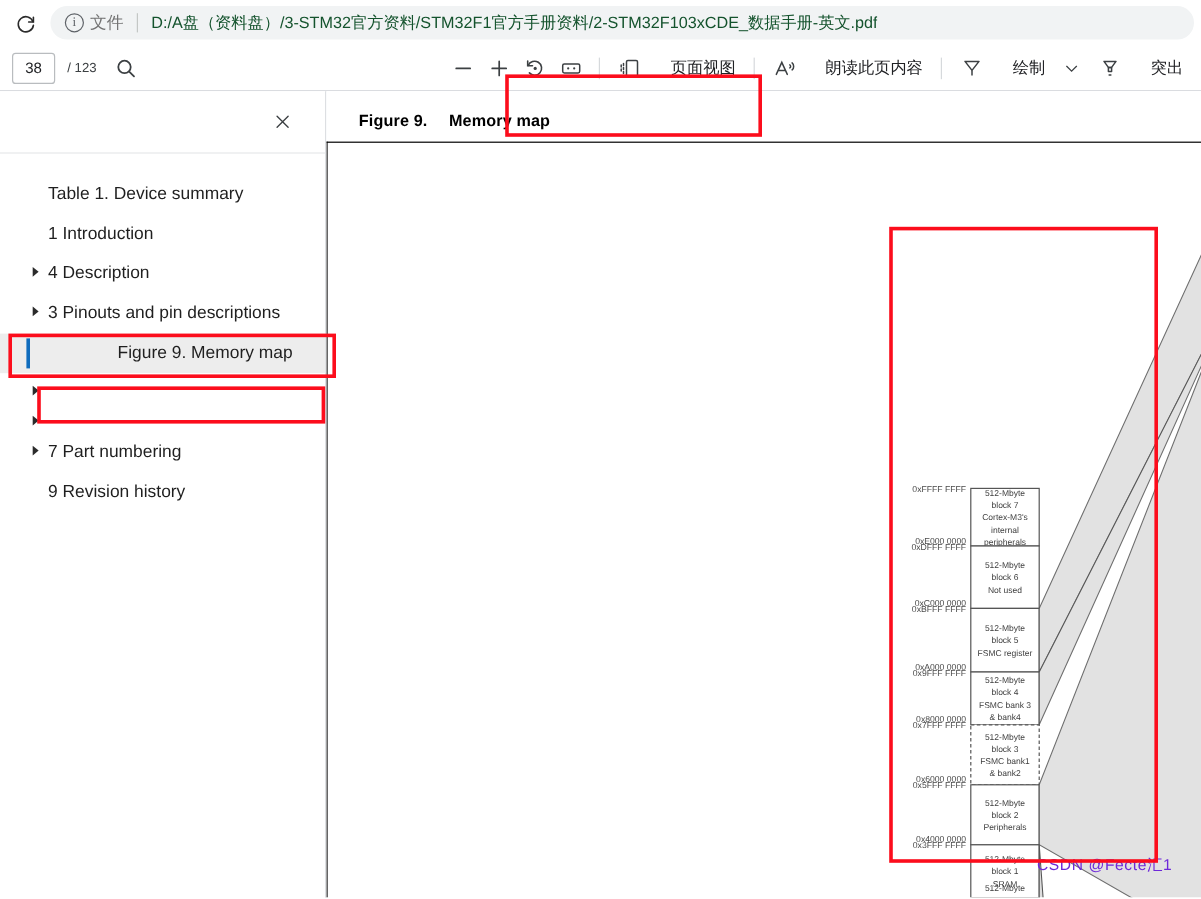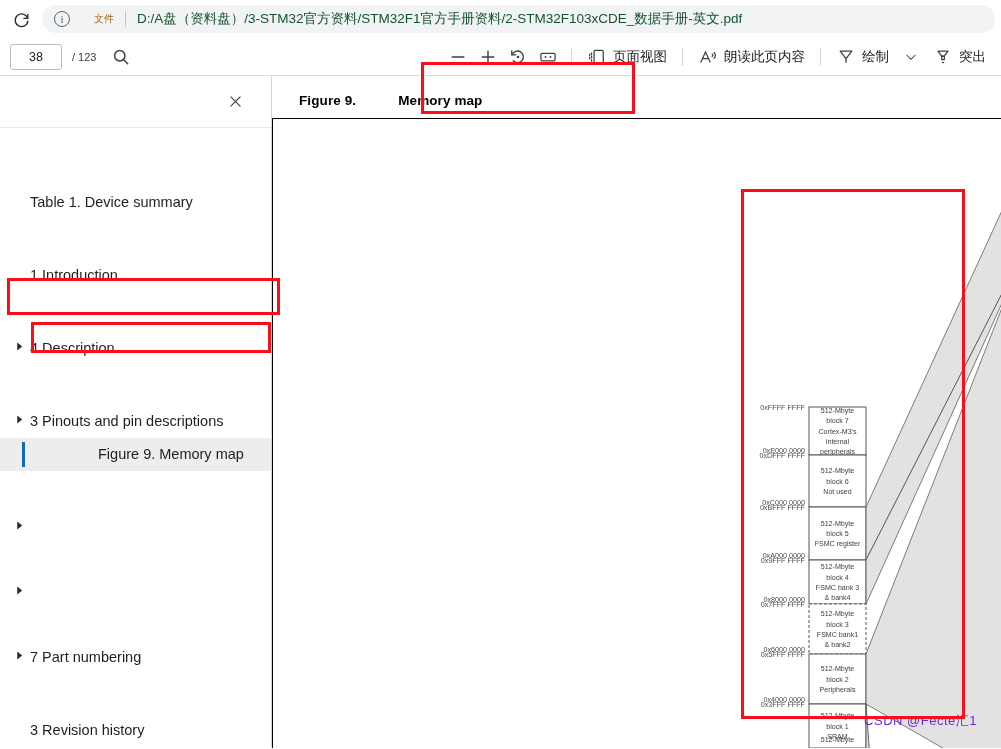--- a/index.html
+++ b/index.html
@@ -48,23 +48,23 @@
     width: 16px; height: 16px;
     border: 1px solid #5f6368;
     border-radius: 50%;
     display: inline-flex; align-items: center; justify-content: center;
     font-size: 11px; line-height: 1;
     color: #5f6368;
     flex: 0 0 auto;
     font-family: "Liberation Serif", serif;
   }
   #url-scheme-label {
-    margin-left: 24px;
-    font-size: 10px;
-    color: #a16207;
+    margin-left: 5px;
+    font-size: 14px;
+    color: #737373;
   }
   #url-divider {
     width: 1px; height: 16px;
     background: #c4c7c5;
     margin: 0 11px;
     flex: 0 0 auto;
   }
   #url-path {
     font-size: 13.5px;
     color: #14532d;
@@ -78,39 +78,39 @@
   #pdf-toolbar {
     height: 38px;
     display: flex;
     align-items: center;
     border-bottom: 1px solid #dadce0;
     background: #ffffff;
     padding: 0 8px 0 10px;
     position: relative;
   }
   #page-num-box {
-    width: 52px; height: 26px;
+    width: 36px; height: 26px;
     border: 1px solid #b9bcbf;
     border-radius: 3px;
     display: flex; align-items: center; justify-content: center;
     font-size: 12.5px;
     color: #202124;
     background: #fff;
   }
   #page-total {
     margin-left: 10px;
     font-size: 11px;
     color: #3c4043;
   }
   #toolbar-search-btn { margin-left: 10px; }
   .tb-spacer { flex: 1 1 auto; }
   .tb-btn {
     height: 28px;
     display: flex; align-items: center;
-    gap: 6px;
+    gap: 24px;
     padding: 0 7px;
     border-radius: 4px;
     color: #202124;
     font-size: 13.5px;
     white-space: nowrap;
   }
   .tb-sep {
     width: 1px; height: 18px;
     background: #d6d9dc;
     margin: 0 8px;
@@ -168,21 +168,21 @@
     width: 22px;
     flex: 0 0 22px;
     display: flex;
     justify-content: center;
     padding-top: 4px;
     color: #2b2b2b;
     font-size: 9px;
   }
   .outline-caret.empty { visibility: hidden; }
   .outline-label { flex: 1 1 auto; }
-  .lvl1 { padding-left: 30px; margin-top: 40px; }
+  .lvl1 { padding-left: 40px; }
   .lvl1 > .outline-caret { margin-left: -22px; }
   .lvl2 { padding-left: 76px; }
 
   .outline-item.selected {
     background: #ededed;
   }
   .outline-item.selected::before {
     content: "";
     position: absolute;
     left: 22px; top: 4px; bottom: 4px;
@@ -208,21 +208,21 @@
   #fig-caption {
     position: absolute;
     left: 27px;
     top: 17px;
     font-family: "Liberation Sans", sans-serif;
     font-weight: bold;
     font-size: 13.5px;
     color: #000;
     letter-spacing: .1px;
   }
-  #fig-caption .fig-num { margin-right: 42px; }
+  #fig-caption .fig-num { margin-right: 18px; }
   
   #fig-box {
     position: absolute;
     left: 0px;
     top: 42px;
     right: 0px;
     bottom: 0px;
     border-top: 1px solid #000;
     border-left: 1px solid #000;
   }
@@ -442,21 +442,21 @@
             </svg>
           </span>
           <span class="outline-label">7 Part numbering</span>
         </div>
         <div class="outline-item lvl1">
           <span class="outline-caret empty">
             <svg width="9" height="9" viewBox="0 0 10 10">
               <path d="M2.5 0.5v9L8 5z" fill="#2b2b2b"></path>
             </svg>
           </span>
-          <span class="outline-label">3 Revision history</span>
+          <span class="outline-label">9 Revision history</span>
         </div>
       </div>
   </div>
 
   <div id="page-view">
     <div id="pdf-page">
 
       <div id="fig-caption">
         <span class="fig-num">Figure 9.</span><span>Memory map</span>
       </div>

